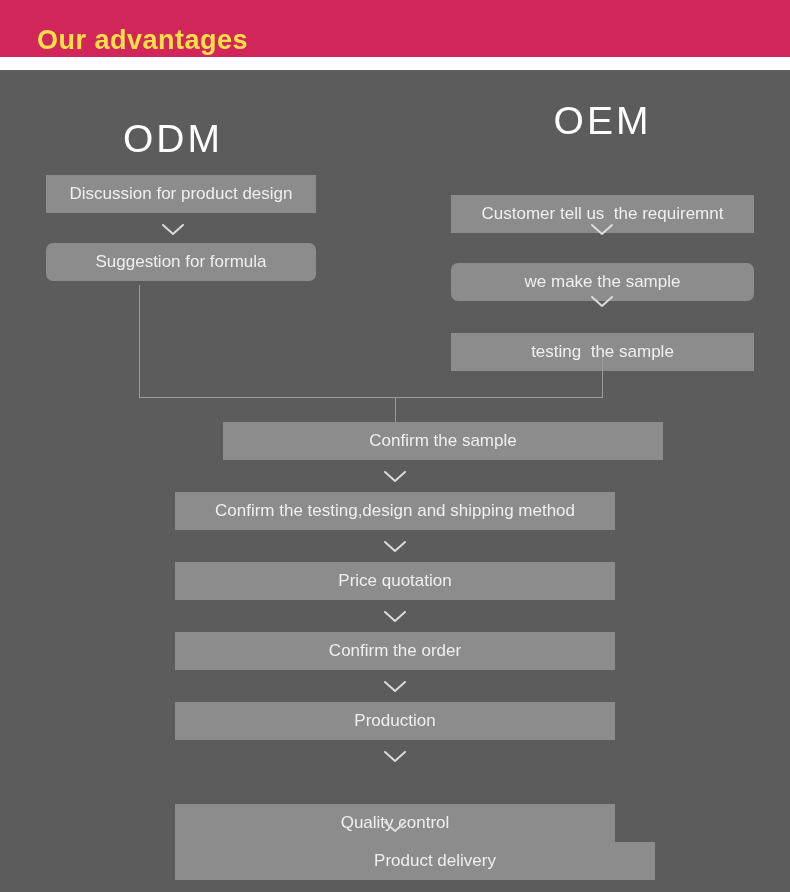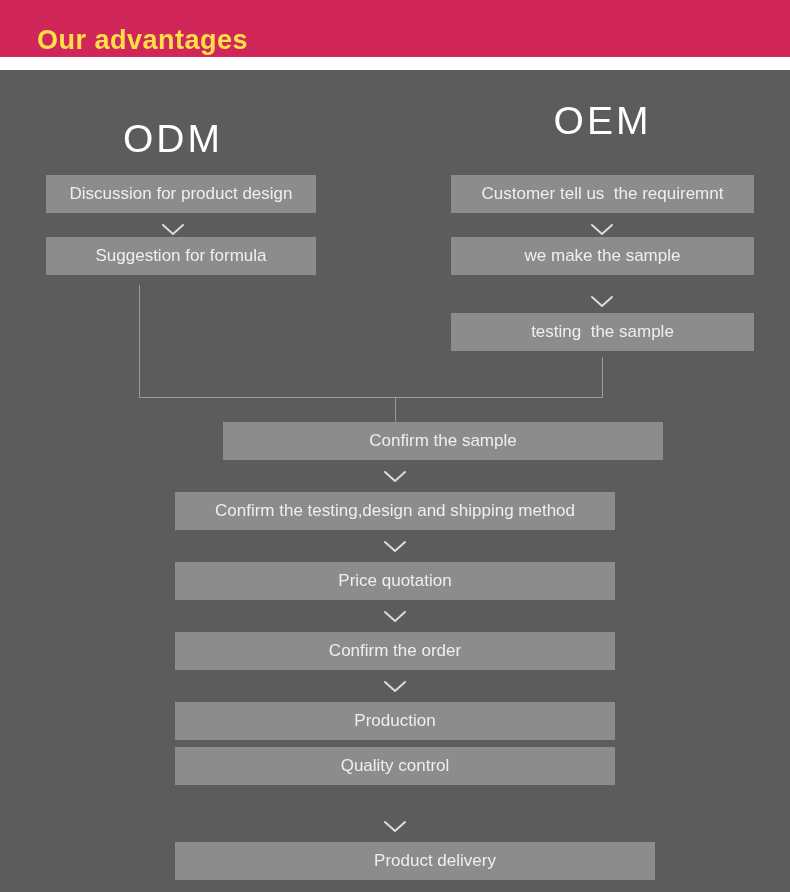--- a/index.html
+++ b/index.html
@@ -49,31 +49,31 @@
     height: 38px;
     line-height: 38px;
     background: #8c8c8c;
     color: #efefef;
     font-size: 17px;
     text-align: center;
     white-space: pre;
     overflow: hidden;
   }
   .odm-box { left: 38px;  width: 270px; margin-left: 8px; }
-  .oem-box { left: 451px; width: 303px; }
+  .oem-box { left: 451px; width: 303px; margin-top: 20px; }
   .mid-box { left: 175px; width: 440px; }
   .r1 { top: 105px; }
-  .r2 { top: 167px; }
+  .r2 { top: 173px; border-radius: 7px; }
   .r3 { top: 243px; }
   .m1 { top: 352px; margin-left: 48px; }
   .m2 { top: 422px; }
   .m3 { top: 492px; }
   .m4 { top: 562px; }
   .m5 { top: 632px; }
-  .m6 { top: 677px; text-align: center; }
+  .m6 { top: 734px; text-align: center; }
   .m7 { top: 772px; padding-left: 40px; }
   .chev {
     position: absolute;
     width: 24px; height: 13px;
     display: block;
   }
   .chev polyline {
     fill: none;
     stroke: #dcdcdc;
     stroke-width: 2;

